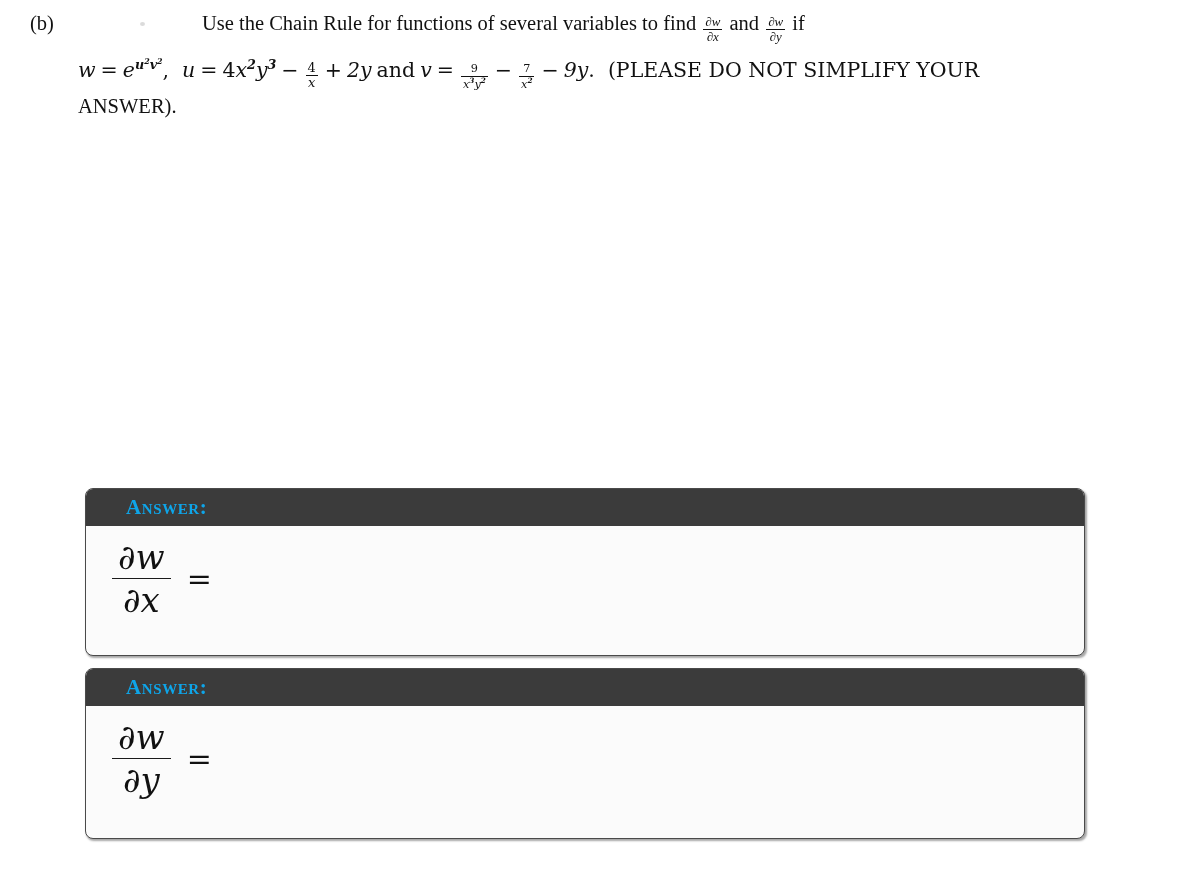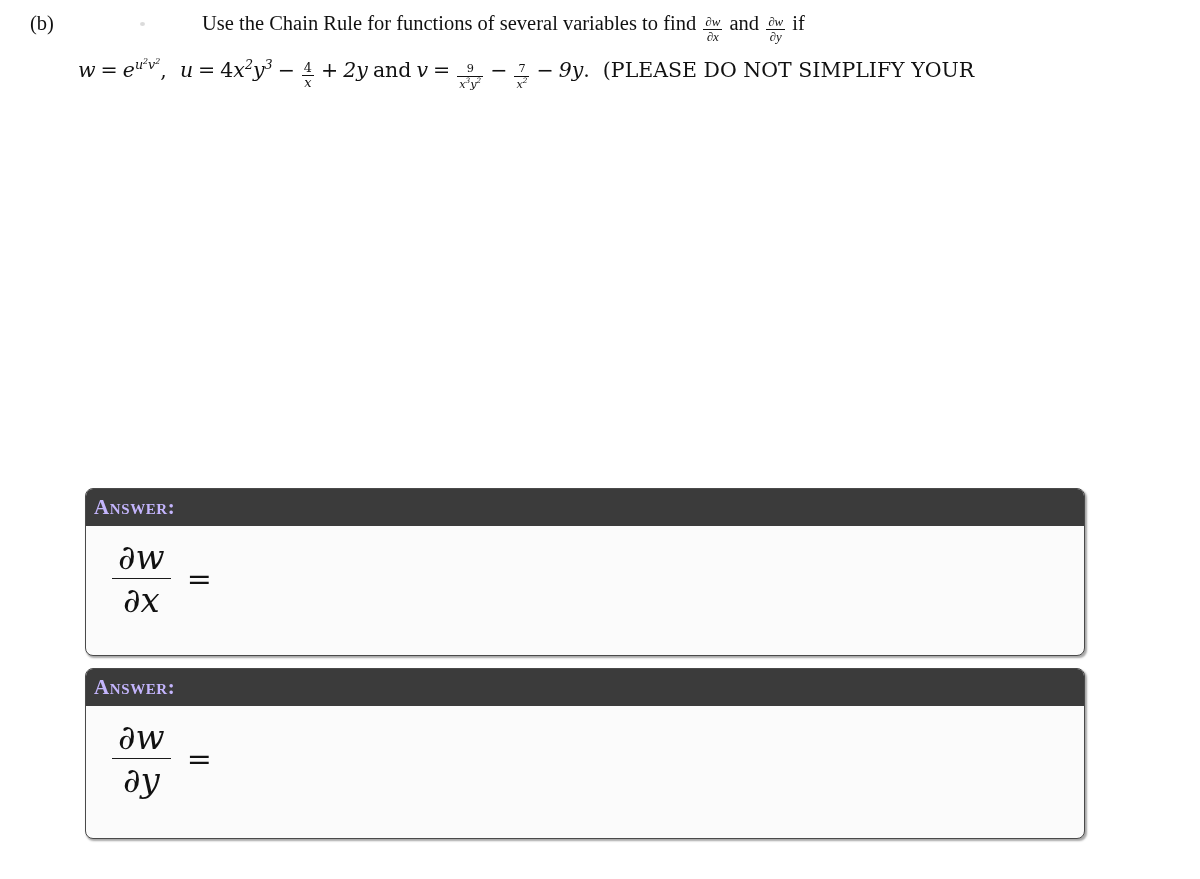--- a/index.html
+++ b/index.html
@@ -57,21 +57,21 @@
   .mathup { font-style: normal; }
   .op {
     font-style: normal;
     padding: 0 5px;
   }
   .opn { font-style: normal; }
   sup, sub {
     font-size: 0.62em;
     font-style: italic;
   }
-  sup { vertical-align: super; }
+  sup { vertical-align: super; font-weight: bold; }
 
   
   .frac {
     display: inline-block;
     vertical-align: -0.52em;
     text-align: center;
     font-style: italic;
     line-height: 1.08;
     margin: 0 2px;
   }
@@ -100,24 +100,24 @@
     box-shadow: 1.5px 2px 2px rgba(0,0,0,0.35);
     overflow: hidden;
     box-sizing: border-box;
   }
   #answer-card-1 { top: 488px; height: 168px; }
   #answer-card-2 { top: 668px; height: 171px; }
 
   .answer-header {
     height: 37px;
     background: #3b3b3b;
-    color: #c4b5fd;
+    color: #0ea5e9;
     display: flex;
     align-items: center;
-    padding-left: 8px;
+    padding-left: 40px;
     box-sizing: border-box;
   }
   .answer-header-label {
     font-family: "Liberation Serif", "DejaVu Serif", serif;
     font-variant: small-caps;
     font-weight: bold;
     font-size: 21px;
     letter-spacing: 0.6px;
   }
   .answer-body {
@@ -160,20 +160,21 @@
   <div class="smudge"></div>
 
   <div class="stmt-line">
     <span class="part-label">(b)</span><span class="indent-gap"></span><span>Use the </span><span class="bold">Chain Rule</span><span> for functions of several variables to </span><span class="bold">find</span><span>&nbsp;</span><span class="frac"><span class="num">∂w</span><span class="den">∂x</span></span><span> and </span><span class="frac"><span class="num">∂w</span><span class="den">∂y</span></span><span> if</span>
   </div>
 
   <div class="stmt-line math" style="padding-left:48px; margin-top:2px;">
     <span>w</span><span class="op">=</span><span>e</span><sup><span>u</span><sup>2</sup><span>v</span><sup>2</sup></sup><span class="opn">,</span>&nbsp;&nbsp;<span>u</span><span class="op">=</span><span class="opn">4</span><span>x</span><sup>2</sup><span>y</span><sup>3</sup><span class="op">−</span><span class="frac"><span class="num opn">4</span><span class="den">x</span></span><span class="op">+</span><span>2y</span><span class="op mathup">and</span><span>v</span><span class="op">=</span><span class="frac tiny"><span class="num opn">9</span><span class="den"><span>x</span><sup>3</sup><span>y</span><sup>2</sup></span></span><span class="op">−</span><span class="frac tiny"><span class="num opn">7</span><span class="den"><span>x</span><sup>2</sup></span></span><span class="op">−</span><span>9y</span><span class="opn">.</span>&nbsp;&nbsp;<span class="mathup">(PLEASE DO NOT SIMPLIFY YOUR</span>
   </div>
 
+  <div class="stmt-line" style="padding-left:48px;">ANSWER).</div>
 </div>
 
 <div class="answer-card" id="answer-card-1">
   <div class="answer-header">
     <span class="answer-header-label">Answer:</span>
   </div>
   <div class="answer-body">
     <div class="dfrac-row">
       <span class="dfrac">
         <span class="num">∂w</span>

